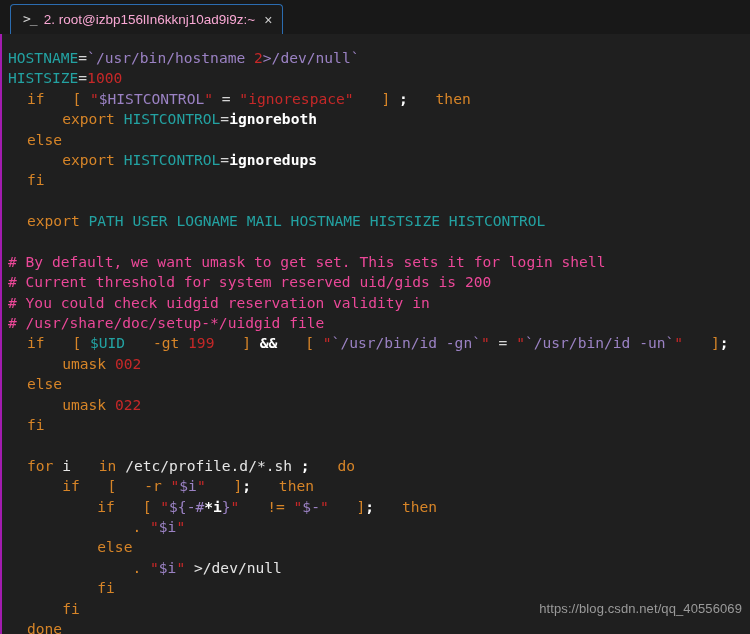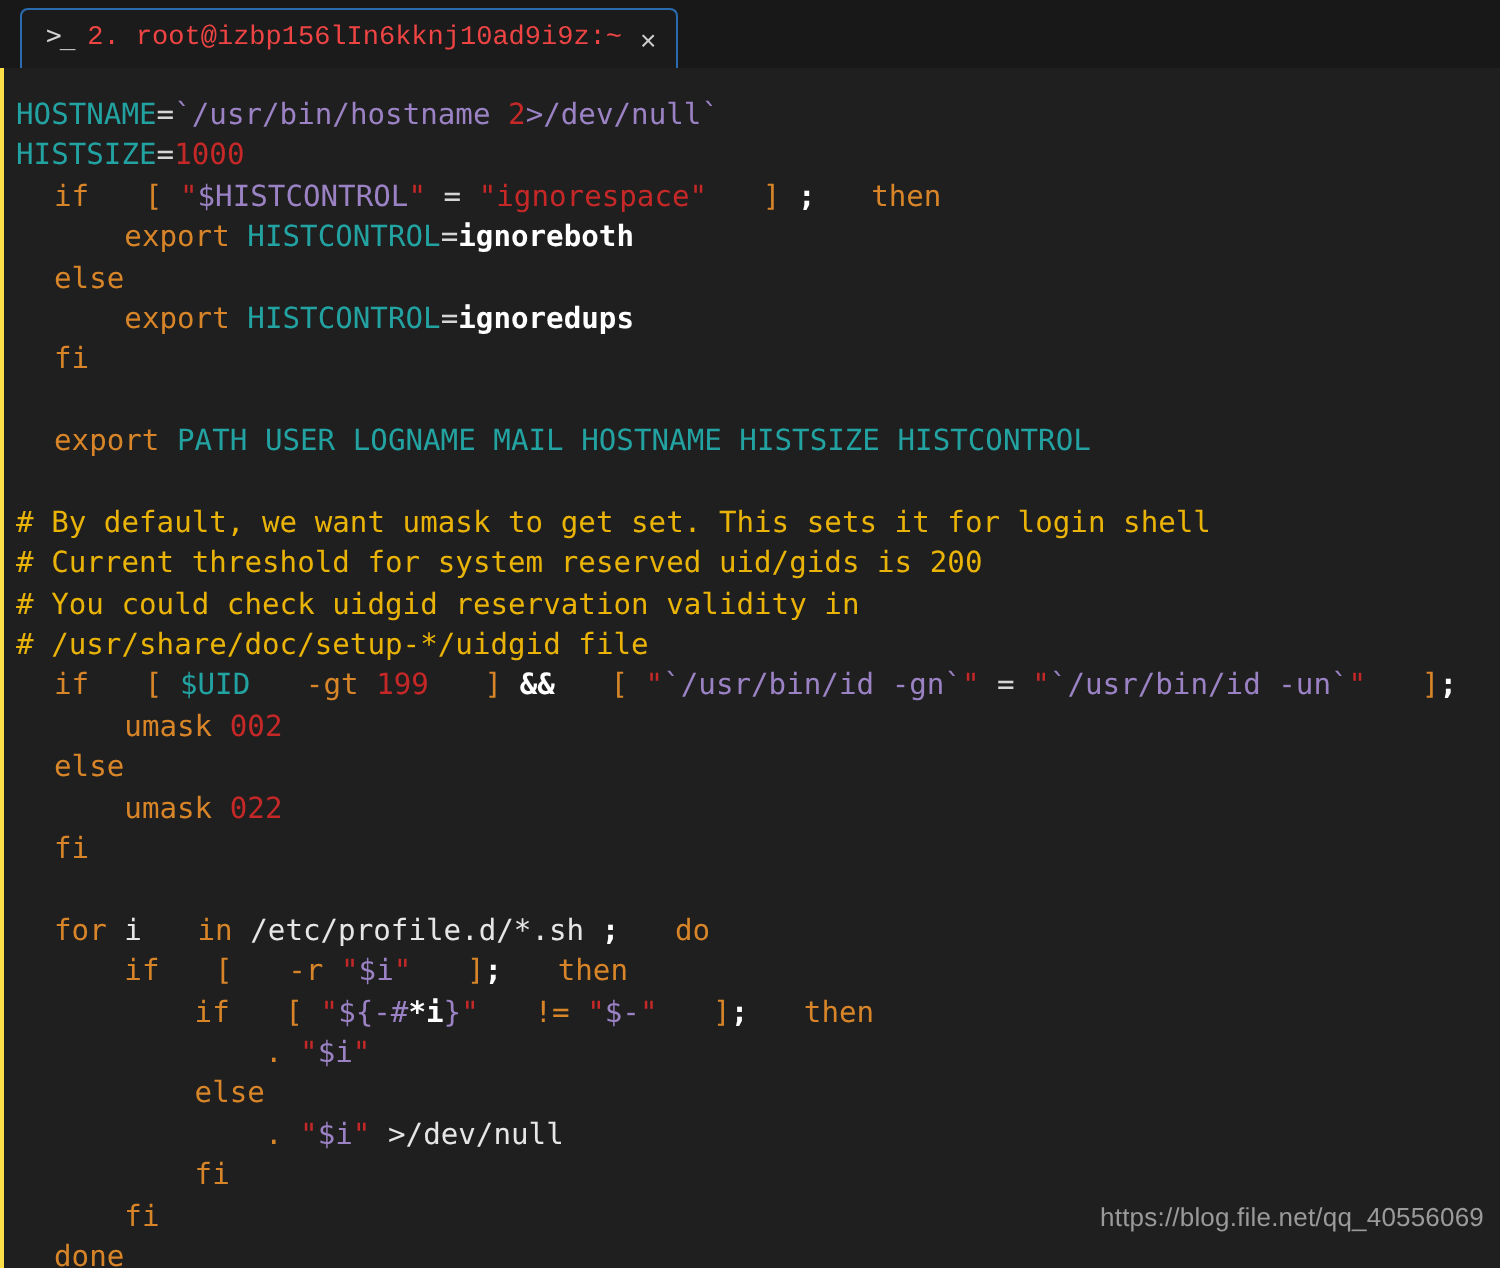--- a/index.html
+++ b/index.html
@@ -53,41 +53,41 @@
     color: #d4d4d4;
     font-size: 13px;
     font-family: "DejaVu Sans Mono", monospace;
     letter-spacing: -1px;
     line-height: 1;
     position: relative;
     top: -1px;
   }
 
   .tab-title {
-    color: #ef4444;
+    color: #f9a8d4;
     font-size: 13.5px;
-    font-family: Liberation Mono, monospace;
+    font-family: Liberation Sans, sans-serif;
     white-space: nowrap;
     line-height: 1;
   }
 
   .tab-close {
     color: #cfcfcf;
     font-size: 14px;
     font-family: "Liberation Sans", sans-serif;
     line-height: 1;
     padding: 0 2px;
     cursor: pointer;
   }
 
   
   .terminal {
     flex: 1 1 auto;
     background: #1f1f1f;
-    border-left: 2px solid #fde047;
+    border-left: 2px solid #a21caf;
     box-sizing: border-box;
     position: relative;
     overflow: hidden;
     padding: 14px 0 0 6px;
   }
 
   .screen {
     font-family: "DejaVu Sans Mono", monospace;
     font-size: 14.6px;
     line-height: 20.4px;
@@ -98,21 +98,21 @@
   .line { height: 20.4px; }
 
   
   .t-var     { color: #23a2a2; }   
   .t-kw      { color: #d78528; margin-left: 19px; }   
   .t-num     { color: #c62828; }   
   .t-str     { color: #c62828; }   
   .t-path    { color: #9b82c4; }   
   .t-plain   { color: #d6d6d6; }   
   .t-bold    { color: #ffffff; font-weight: bold; }
-  .t-cmt     { color: #eab308; }   
+  .t-cmt     { color: #ec4899; }   
   .t-white   { color: #e6e6e6; }
 
   .watermark {
     position: absolute;
     right: 8px;
     bottom: 18px;
     color: #9a9a9a;
     font-size: 13px;
     font-family: "Liberation Sans", sans-serif;
     letter-spacing: 0.1px;
@@ -127,16 +127,16 @@
   <div class="tabbar">
     <div class="tab">
       <span class="tab-prompt-icon">&gt;_</span>
       <span class="tab-title">2. root@izbp156lIn6kknj10ad9i9z:~</span>
       <span class="tab-close">×</span>
     </div>
   </div>
 
   <div class="terminal">
     <div class="screen" id="screen"><div class="line"><span class="t-var">HOSTNAME</span><span class="t-plain">=</span><span class="t-path">`/usr/bin/hostname </span><span class="t-num">2</span><span class="t-path">&gt;/dev/null`</span></div><div class="line"><span class="t-var">HISTSIZE</span><span class="t-plain">=</span><span class="t-num">1000</span></div><div class="line"><span class="t-kw">if</span><span class="t-plain"> </span><span class="t-kw">[</span><span class="t-plain"> </span><span class="t-str">"</span><span class="t-path">$HISTCONTROL</span><span class="t-str">"</span><span class="t-plain"> = </span><span class="t-str">"ignorespace"</span><span class="t-plain"> </span><span class="t-kw">]</span><span class="t-plain"> </span><span class="t-bold">;</span><span class="t-plain"> </span><span class="t-kw">then</span></div><div class="line"><span class="t-plain">    </span><span class="t-kw">export</span><span class="t-plain"> </span><span class="t-var">HISTCONTROL</span><span class="t-plain">=</span><span class="t-bold">ignoreboth</span></div><div class="line"><span class="t-kw">else</span></div><div class="line"><span class="t-plain">    </span><span class="t-kw">export</span><span class="t-plain"> </span><span class="t-var">HISTCONTROL</span><span class="t-plain">=</span><span class="t-bold">ignoredups</span></div><div class="line"><span class="t-kw">fi</span></div><div class="line">&nbsp;</div><div class="line"><span class="t-kw">export</span><span class="t-plain"> </span><span class="t-var">PATH USER LOGNAME MAIL HOSTNAME HISTSIZE HISTCONTROL</span></div><div class="line">&nbsp;</div><div class="line"><span class="t-cmt"># By default, we want umask to get set. This sets it for login shell</span></div><div class="line"><span class="t-cmt"># Current threshold for system reserved uid/gids is 200</span></div><div class="line"><span class="t-cmt"># You could check uidgid reservation validity in</span></div><div class="line"><span class="t-cmt"># /usr/share/doc/setup-*/uidgid file</span></div><div class="line"><span class="t-kw">if</span><span class="t-plain"> </span><span class="t-kw">[</span><span class="t-plain"> </span><span class="t-var">$UID</span><span class="t-plain"> </span><span class="t-kw">-gt</span><span class="t-plain"> </span><span class="t-num">199</span><span class="t-plain"> </span><span class="t-kw">]</span><span class="t-plain"> </span><span class="t-bold">&amp;&amp;</span><span class="t-plain"> </span><span class="t-kw">[</span><span class="t-plain"> </span><span class="t-str">"</span><span class="t-path">`/usr/bin/id -gn`</span><span class="t-str">"</span><span class="t-plain"> = </span><span class="t-str">"</span><span class="t-path">`/usr/bin/id -un`</span><span class="t-str">"</span><span class="t-plain"> </span><span class="t-kw">]</span><span class="t-bold">;</span><span class="t-plain"> </span><span class="t-kw">then</span></div><div class="line"><span class="t-plain">    </span><span class="t-kw">umask</span><span class="t-plain"> </span><span class="t-num">002</span></div><div class="line"><span class="t-kw">else</span></div><div class="line"><span class="t-plain">    </span><span class="t-kw">umask</span><span class="t-plain"> </span><span class="t-num">022</span></div><div class="line"><span class="t-kw">fi</span></div><div class="line">&nbsp;</div><div class="line"><span class="t-kw">for</span><span class="t-plain"> </span><span class="t-white">i</span><span class="t-plain"> </span><span class="t-kw">in</span><span class="t-plain"> </span><span class="t-white">/etc/profile.d/*.sh</span><span class="t-plain"> </span><span class="t-bold">;</span><span class="t-plain"> </span><span class="t-kw">do</span></div><div class="line"><span class="t-plain">    </span><span class="t-kw">if</span><span class="t-plain"> </span><span class="t-kw">[</span><span class="t-plain"> </span><span class="t-kw">-r</span><span class="t-plain"> </span><span class="t-str">"</span><span class="t-path">$i</span><span class="t-str">"</span><span class="t-plain"> </span><span class="t-kw">]</span><span class="t-bold">;</span><span class="t-plain"> </span><span class="t-kw">then</span></div><div class="line"><span class="t-plain">        </span><span class="t-kw">if</span><span class="t-plain"> </span><span class="t-kw">[</span><span class="t-plain"> </span><span class="t-str">"</span><span class="t-path">${-#</span><span class="t-bold">*i</span><span class="t-path">}</span><span class="t-str">"</span><span class="t-plain"> </span><span class="t-kw">!=</span><span class="t-plain"> </span><span class="t-str">"</span><span class="t-path">$-</span><span class="t-str">"</span><span class="t-plain"> </span><span class="t-kw">]</span><span class="t-bold">;</span><span class="t-plain"> </span><span class="t-kw">then</span></div><div class="line"><span class="t-plain">            </span><span class="t-kw">.</span><span class="t-plain"> </span><span class="t-str">"</span><span class="t-path">$i</span><span class="t-str">"</span></div><div class="line"><span class="t-plain">        </span><span class="t-kw">else</span></div><div class="line"><span class="t-plain">            </span><span class="t-kw">.</span><span class="t-plain"> </span><span class="t-str">"</span><span class="t-path">$i</span><span class="t-str">"</span><span class="t-plain"> </span><span class="t-white">&gt;/dev/null</span></div><div class="line"><span class="t-plain">        </span><span class="t-kw">fi</span></div><div class="line"><span class="t-plain">    </span><span class="t-kw">fi</span></div><div class="line"><span class="t-kw">done</span></div></div>
-    <div class="watermark">https://blog.file.net/qq_40556069</div>
+    <div class="watermark">https://blog.csdn.net/qq_40556069</div>
   </div>
 
 </div>
 
 </body></html>

